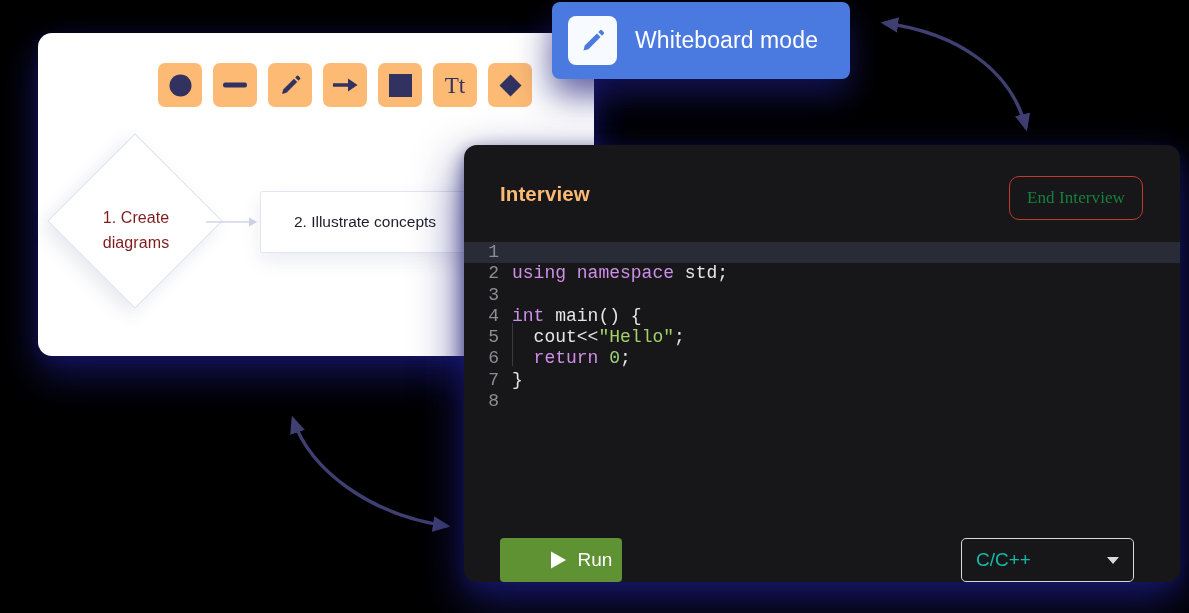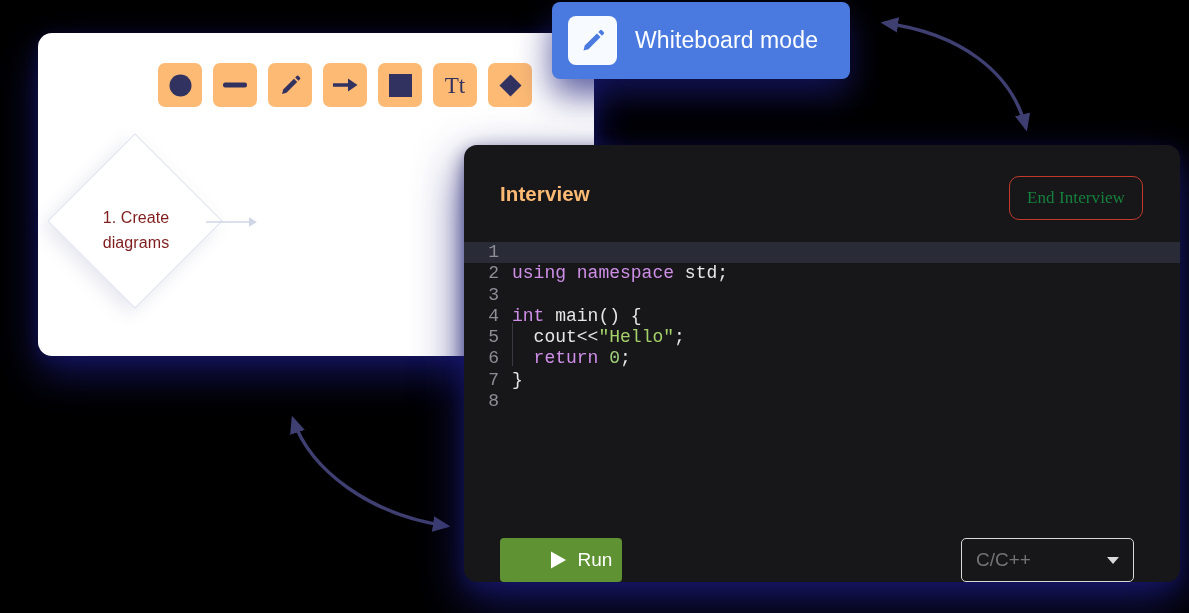--- a/index.html
+++ b/index.html
@@ -219,21 +219,21 @@
     gap: 11px;
     padding-left: 40px;
   }
   .lang-select {
     position: absolute;
     right: 46px; bottom: 0;
     width: 173px; height: 44px;
     border: 1px solid #d9d9d9;
     border-radius: 5px;
     background: transparent;
-    color: #737373;
+    color: #14b8a6;
     font-size: 19px;
     display: flex;
     align-items: center;
     padding: 12px 14px;
   }
   .lang-value { flex: 1; }
   .caret {
     width: 0; height: 0;
     border-left: 6px solid transparent;
     border-right: 6px solid transparent;
@@ -293,20 +293,23 @@
     <div class="diagram">
       <div class="diamond"></div>
       <div class="diamond-label" style="white-space:pre-line">1. Create
 diagrams</div>
 
       <svg class="conn" style="left:168px; top:73px;" width="52" height="16" viewBox="0 0 52 16">
         <line x1="0" y1="8" x2="43" y2="8" stroke="#cfd6e6" stroke-width="1.6"></line>
         <path d="M43 3.2L51 8l-8 4.8z" fill="#cfd6e6"></path>
       </svg>
 
+      <div class="rect-node">
+        <span>2. Illustrate concepts</span>
+      </div>
 
       <svg class="conn" style="left:434px; top:73px;" width="60" height="16" viewBox="0 0 60 16">
         <line x1="0" y1="8" x2="58" y2="8" stroke="#cfd6e6" stroke-width="1.6"></line>
       </svg>
 
       <div class="ellipse-node"></div>
     </div>
   </div>
 
   <div class="wb-badge">

